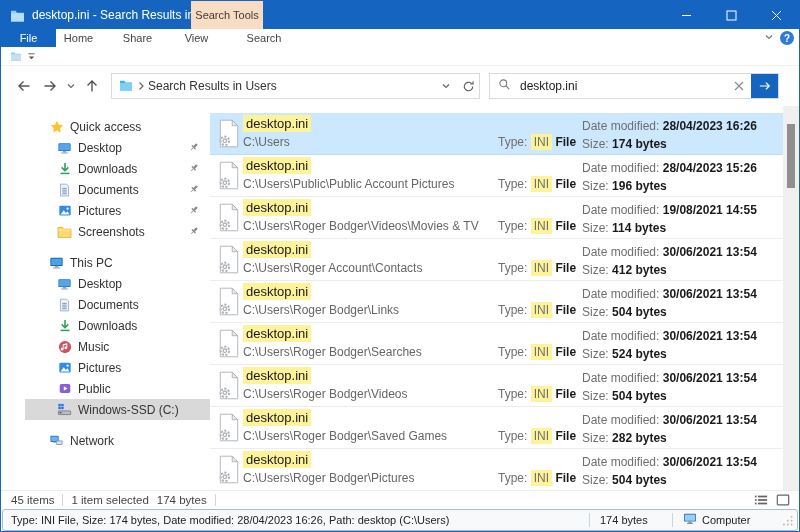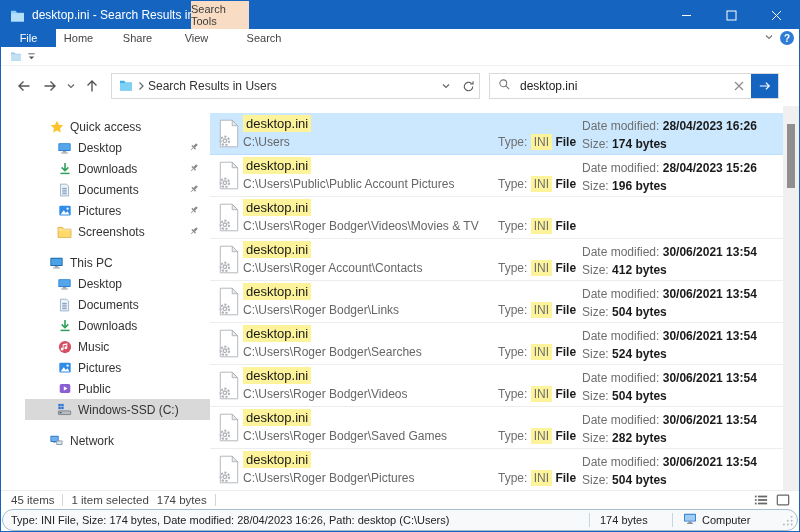--- a/index.html
+++ b/index.html
@@ -1,21 +1,21 @@
 <!DOCTYPE html>
 <html><head>
 <meta charset="utf-8">
 <style>
   html,body{margin:0;padding:0;background:#e8e8e8;font-family:"Liberation Sans",sans-serif;}
   .window{position:relative;width:800px;height:532px;box-sizing:border-box;border:1px solid #1565c0;background:#fff;overflow:hidden;}
 
   
   .titlebar{position:relative;height:28px;background:#1565c0;display:flex;align-items:center;color:#fff;font-size:12px;}
   .titlebar .appicon{margin:0 7px 0 9px;display:flex;}
-  .ctxtab{position:absolute;left:190px;top:0;width:58px;height:28px;background:#f8dcc3;color:#3c3c3c;font-size:11px;display:flex;align-items:center;justify-content:center;}
+  .ctxtab{position:absolute;left:190px;top:0;width:72px;height:28px;background:#f8dcc3;color:#3c3c3c;font-size:11px;display:flex;align-items:center;justify-content:center;}
   .wincontrols{position:absolute;right:0;top:0;height:28px;display:flex;}
   .winbtn{width:45px;height:28px;display:flex;align-items:center;justify-content:center;}
 
   
   .tabrow{position:relative;height:18px;display:flex;font-size:11px;color:#444;background:#fff;}
   .tab{display:flex;align-items:center;justify-content:center;height:18px;}
   .tab.file{width:55px;background:#1565c0;color:#fff;}
   .tab.plain{width:45px;}
   .tab.search{width:62px;}
   .tabrow-right{position:absolute;right:5px;top:0;height:18px;display:flex;align-items:center;gap:6px;}
@@ -60,21 +60,21 @@
   .scrollbar{width:16px;flex:none;background:#f0f0f0;position:relative;}
   .thumb{position:absolute;top:18px;left:4px;width:8px;height:64px;background:#8f8f8f;}
 
   
   .statusbar{height:18px;display:flex;align-items:center;font-size:11.5px;color:#444;padding:0 6px 0 10px;background:#fff;border-top:1px solid #ececec;}
   .vsep{width:1px;height:12px;background:#d5d5d5;margin:0 8px;}
   .flex1{flex:1;}
   .viewbtn{width:20px;height:16px;display:flex;align-items:center;justify-content:center;margin-left:2px;}
 
   
-  .infobar{height:22px;margin:0 1px 1px 1px;box-sizing:border-box;border:1px solid #a9bdd1;border-radius:11px;background:#f7f9fb;display:flex;align-items:center;font-size:11px;color:#222;padding:0 4px 0 8px;}
+  .infobar{height:22px;margin:0 1px 1px 1px;box-sizing:border-box;border:1px solid #a9bdd1;border-radius:3px;background:#f7f9fb;display:flex;align-items:center;font-size:11px;color:#222;padding:0 4px 0 8px;}
   .info-details{flex:1;white-space:nowrap;overflow:hidden;}
   .vsep2{width:1px;height:14px;background:#c9d4de;margin:0 10px;}
   .computer{display:flex;align-items:center;gap:5px;width:96px;}
   .grip{width:14px;display:flex;align-items:flex-end;justify-content:flex-end;}
 </style>
 </head>
 <body>
 
 <div class="window">
 
@@ -420,20 +420,24 @@
     <span class="ficon"><svg width="22" height="29" viewBox="0 0 24 31">
               <path d="M2.5 1h13l6 6v23h-19z" fill="#fff" stroke="#adb2b8" stroke-width="1"></path>
               <path d="M15.5 1l6 6h-6z" fill="#e8eaec" stroke="#adb2b8" stroke-width="1"></path>
               <circle cx="7.5" cy="23.5" r="4.6" fill="none" stroke="#b0b4ba" stroke-width="2.2" stroke-dasharray="2.4 1.7"></circle>
               <circle cx="7.5" cy="23.5" r="2.7" fill="#b0b4ba"></circle>
               <circle cx="7.5" cy="23.5" r="1.2" fill="#fff"></circle>
             </svg></span>
     <div class="fname"><span class="hl">desktop.ini</span></div>
     <div class="fpath">C:\Users\Roger Bodger\Videos\Movies &amp; TV</div>
     <div class="ftype"><span class="tlbl">Type:</span> <span class="hl thl">INI</span> <span class="val trest">File</span></div>
+    <div class="fright">
+      <div><span class="dlbl">Date modified:</span> <span class="val dval">19/08/2021 14:55</span></div>
+      <div><span class="slbl">Size:</span> <span class="val sval">114 bytes</span></div>
+    </div>
   </div>
         <div class="frow">
     <span class="ficon"><svg width="22" height="29" viewBox="0 0 24 31">
               <path d="M2.5 1h13l6 6v23h-19z" fill="#fff" stroke="#adb2b8" stroke-width="1"></path>
               <path d="M15.5 1l6 6h-6z" fill="#e8eaec" stroke="#adb2b8" stroke-width="1"></path>
               <circle cx="7.5" cy="23.5" r="4.6" fill="none" stroke="#b0b4ba" stroke-width="2.2" stroke-dasharray="2.4 1.7"></circle>
               <circle cx="7.5" cy="23.5" r="2.7" fill="#b0b4ba"></circle>
               <circle cx="7.5" cy="23.5" r="1.2" fill="#fff"></circle>
             </svg></span>
     <div class="fname"><span class="hl">desktop.ini</span></div>

